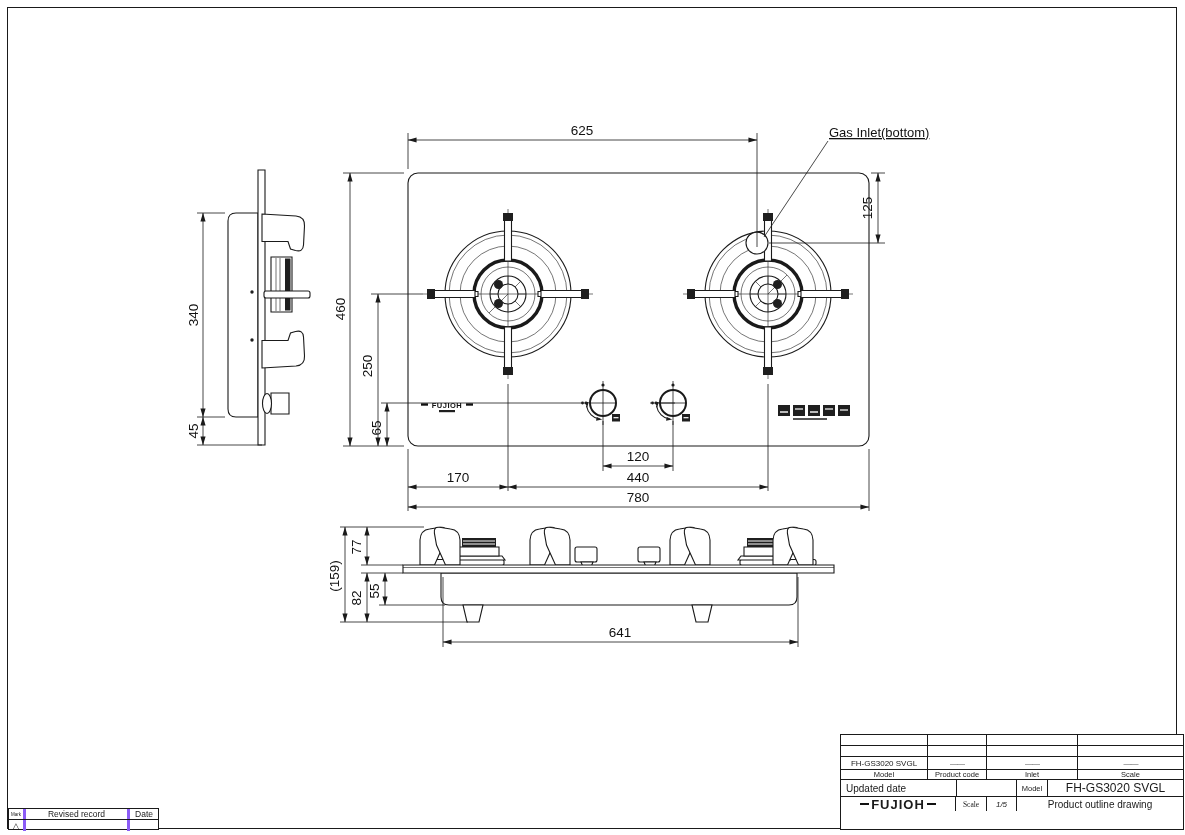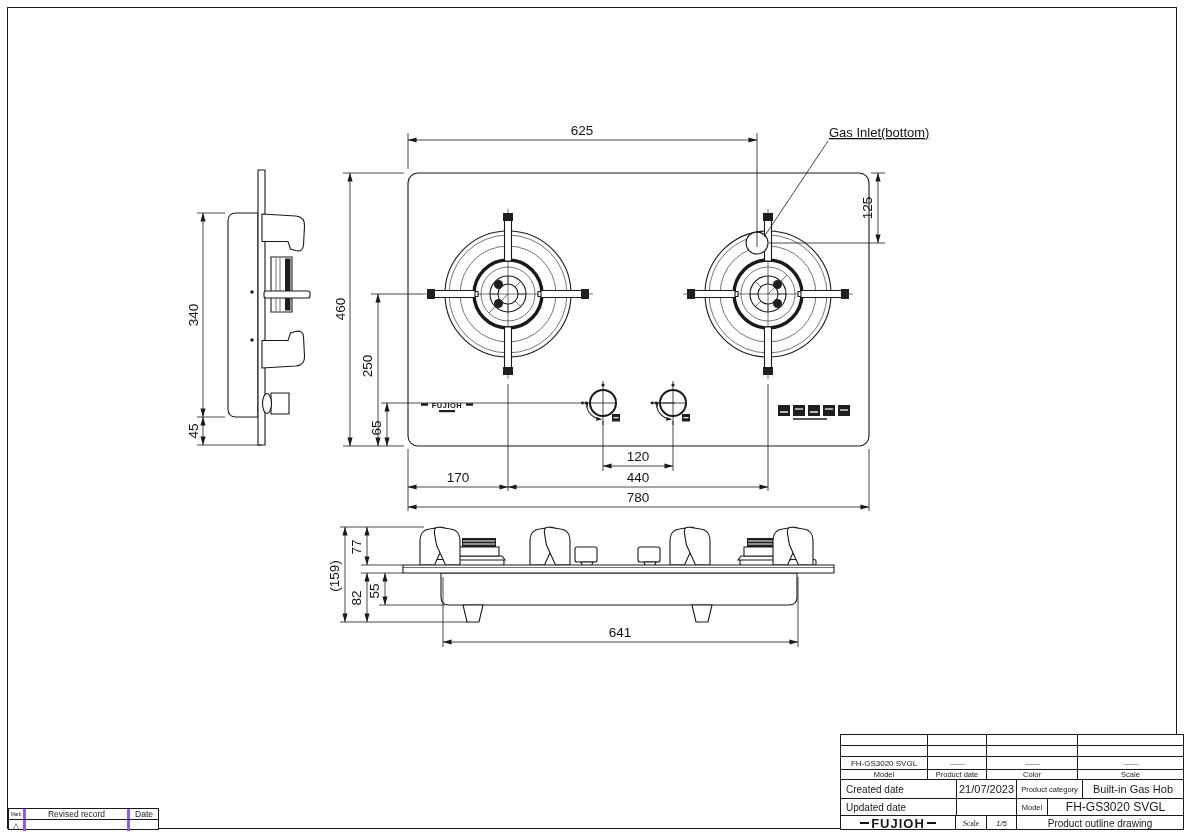--- a/index.html
+++ b/index.html
@@ -352,29 +352,23 @@
       <div class="tb-cell" style="flex:1;"></div>
     </div>
     <div class="tb-row" style="height:13px;">
       <div class="tb-cell" style="width:87px;">FH-GS3020 SVGL</div>
       <div class="tb-cell gray-dash" style="width:59px;">——</div>
       <div class="tb-cell gray-dash" style="width:91px;">——</div>
       <div class="tb-cell gray-dash" style="flex:1;">——</div>
     </div>
     <div class="tb-row" style="height:10px;">
       <div class="tb-cell lbl" style="width:87px;">Model</div>
-      <div class="tb-cell lbl" style="width:59px;">Product date</div>
-      <div class="tb-cell lbl" style="width:91px;">Color</div>
+      <div class="tb-cell lbl" style="width:59px;">Product code</div>
+      <div class="tb-cell lbl" style="width:91px;">Inlet</div>
       <div class="tb-cell lbl" style="flex:1;">Scale</div>
-    </div>
-    <div class="tb-row" style="height:19px;">
-      <div class="tb-cell tb-left big" style="width:116px;font-size:10px;">Created date</div>
-      <div class="tb-cell big" style="width:60px;font-size:11px;">21/07/2023</div>
-      <div class="tb-cell lbl" style="width:66px;">Product category</div>
-      <div class="tb-cell big" style="flex:1;font-size:11px;">Built-in Gas Hob</div>
     </div>
     <div class="tb-row" style="height:17px;">
       <div class="tb-cell tb-left big" style="width:116px;font-size:10px;">Updated date</div>
       <div class="tb-cell" style="width:60px;"></div>
       <div class="tb-cell lbl" style="width:31px;">Model</div>
       <div class="tb-cell big" style="flex:1;font-size:12px;">FH-GS3020 SVGL</div>
     </div>
     <div class="tb-row" style="height:14px;">
       <div class="tb-cell" style="width:115px;">
         <span class="brand">

